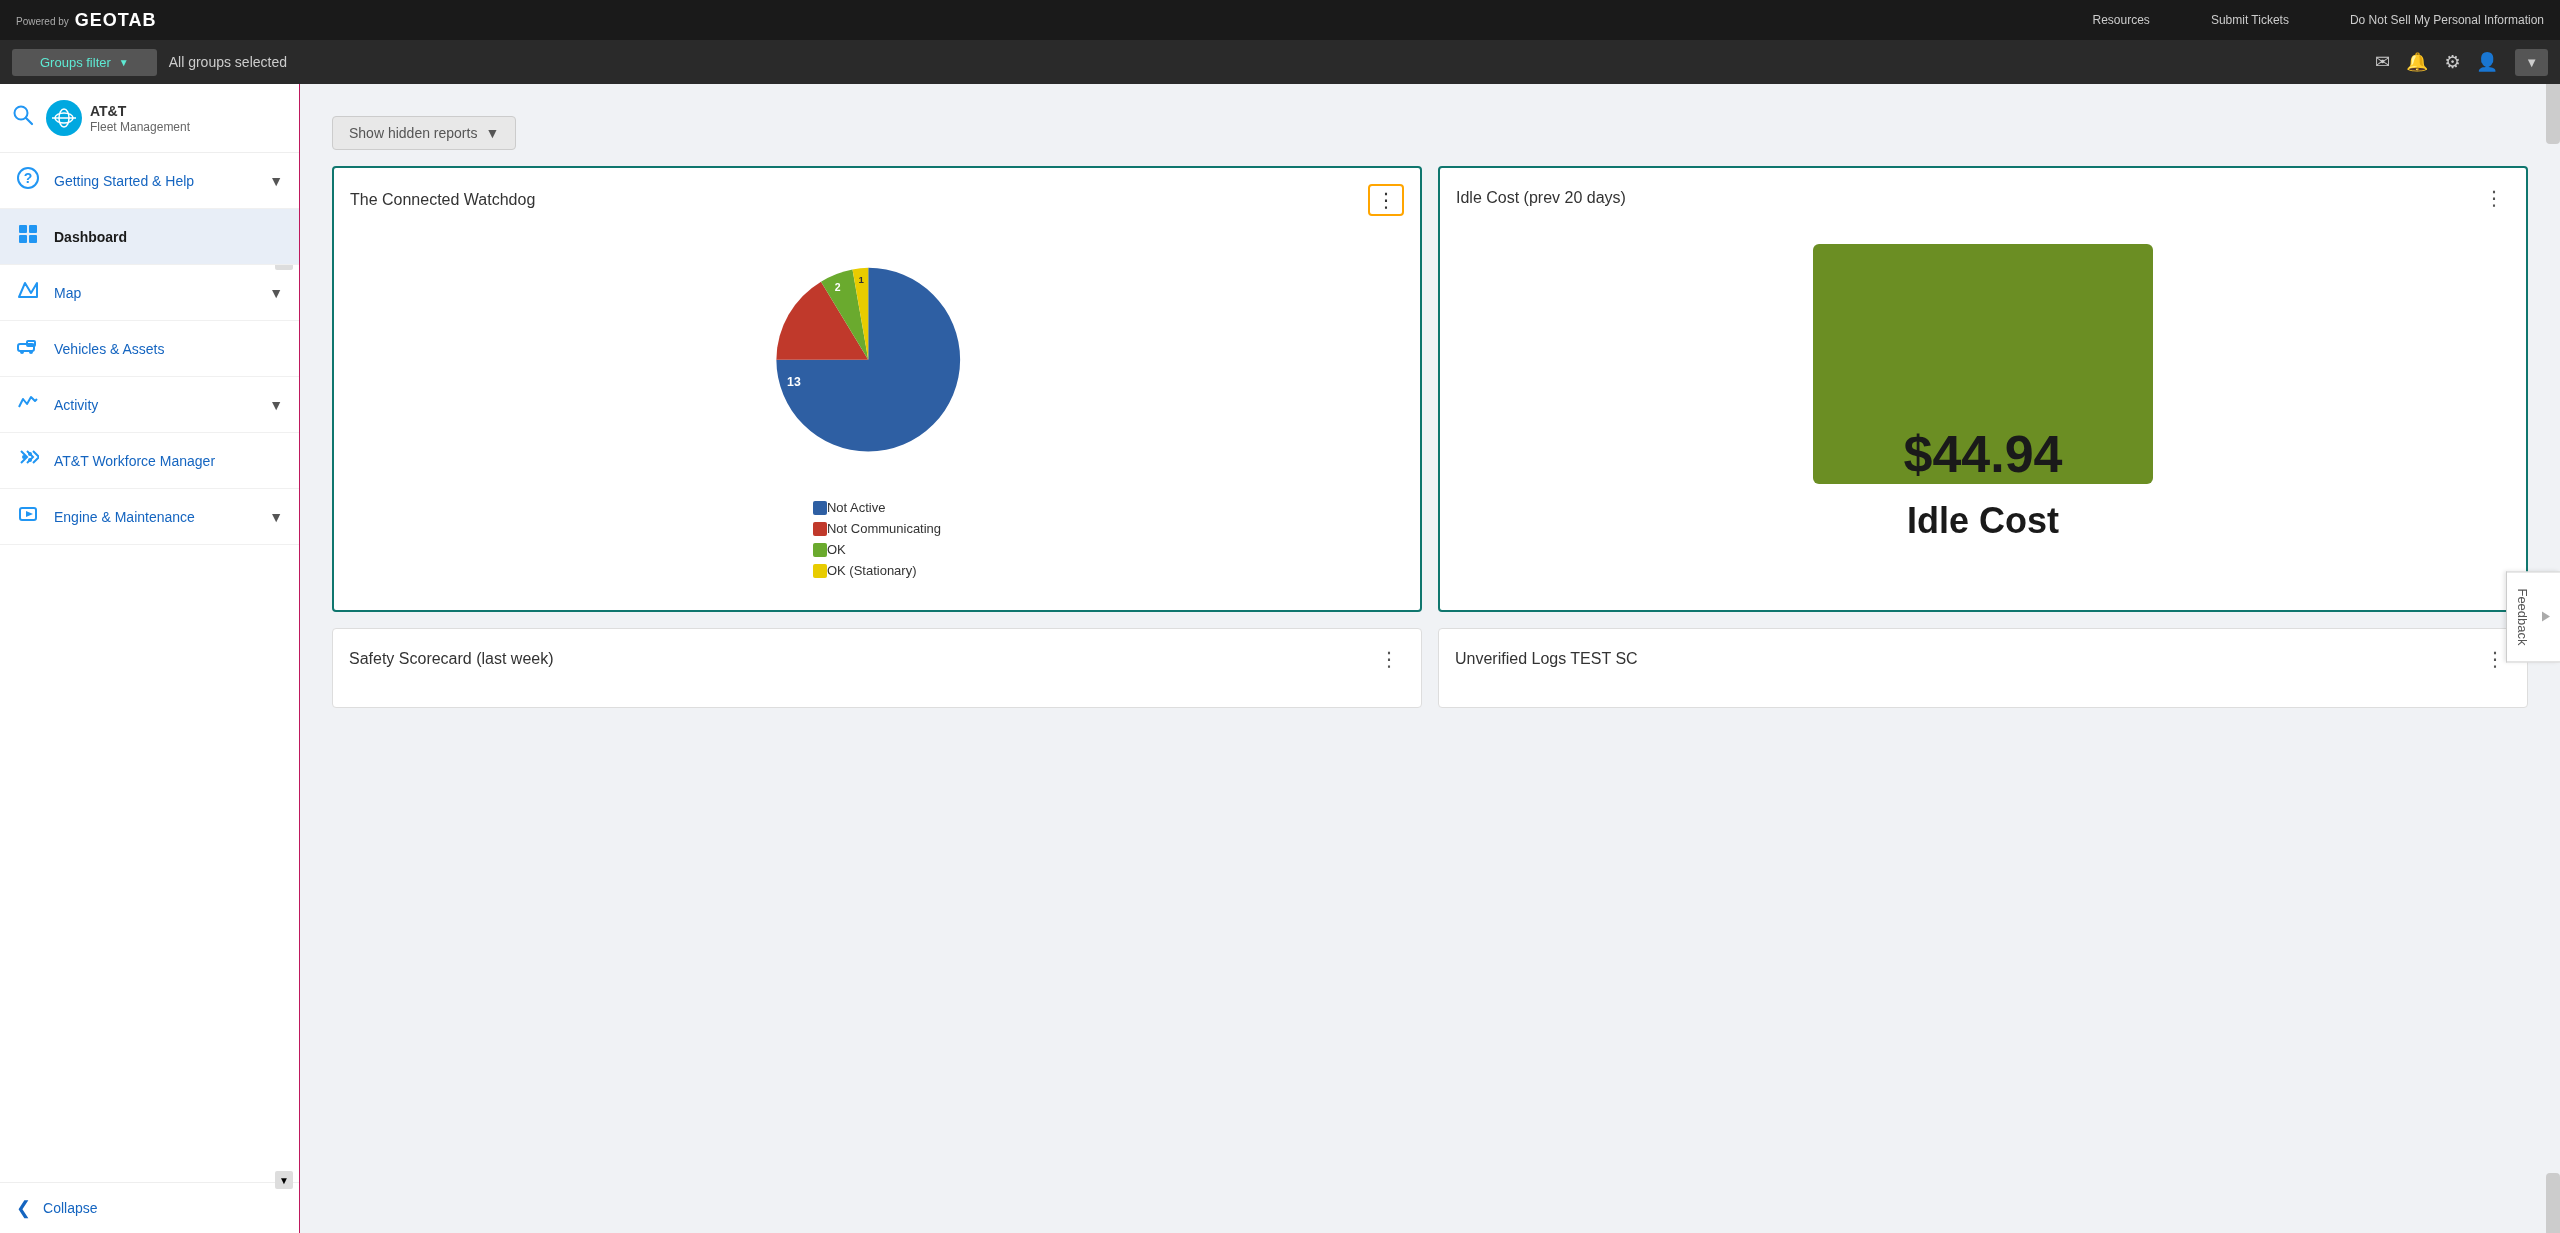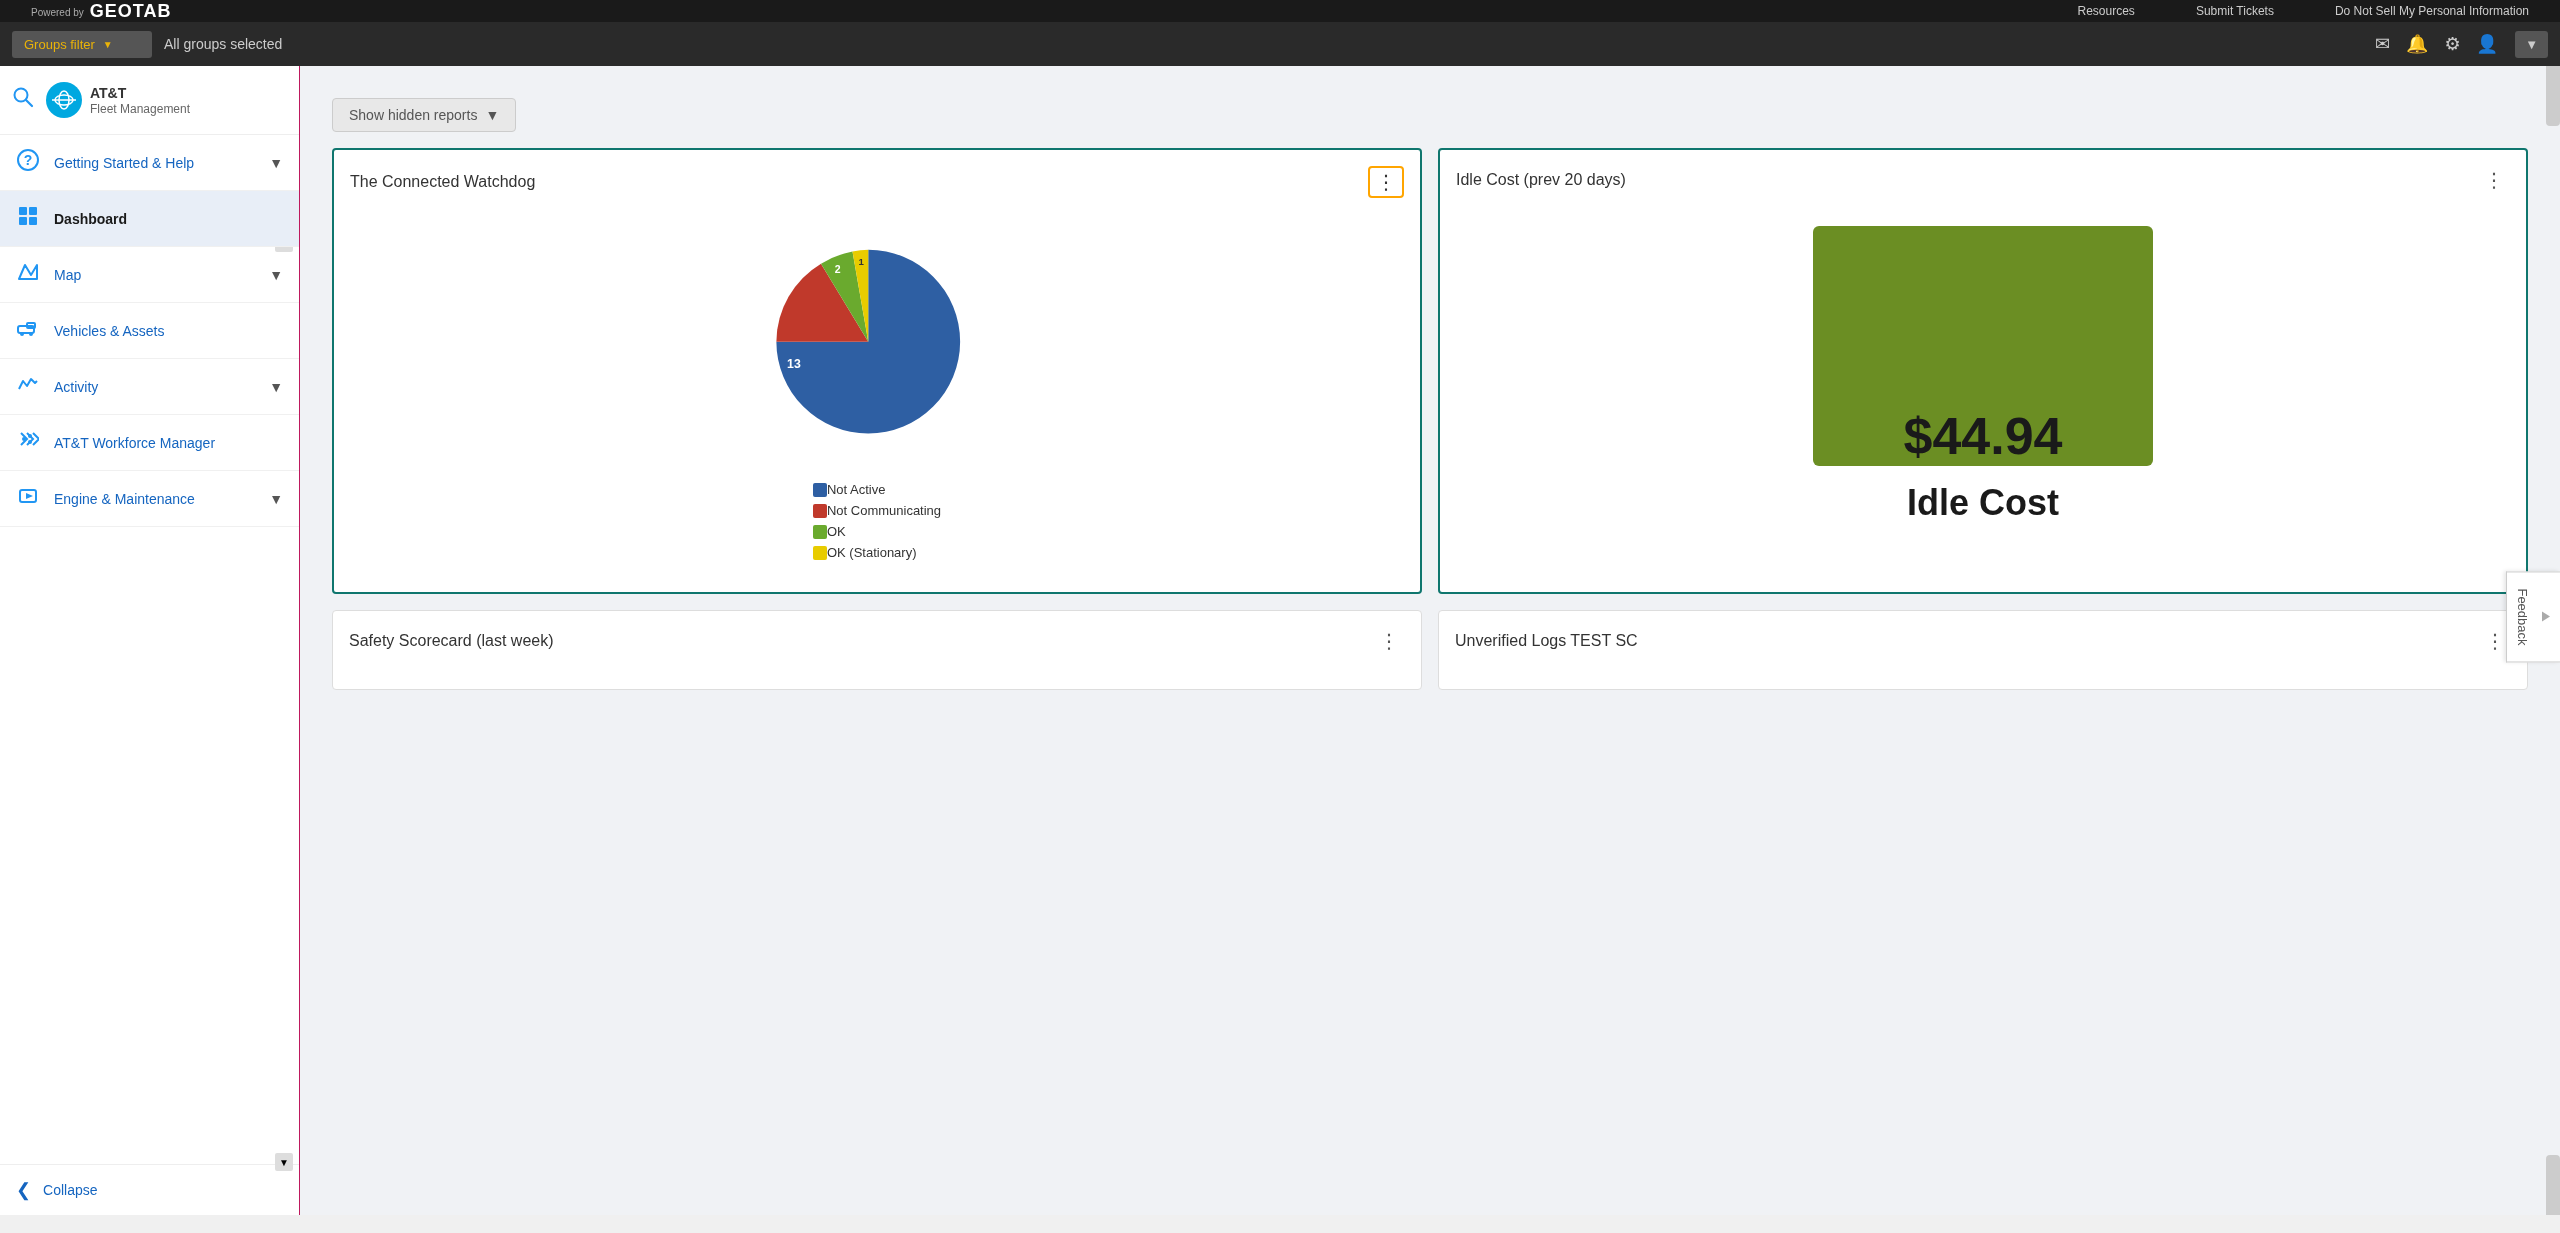--- a/index.html
+++ b/index.html
@@ -1,25 +1,25 @@
 <!DOCTYPE html>
 <html><head>
   <meta charset="utf-8">
   <style>
     * { box-sizing: border-box; margin: 0; padding: 0; }
     body { font-family: 'Segoe UI', Arial, sans-serif; background: #f0f0f0; overflow: hidden; }
 
     
     .top-bar {
       background: #1a1a1a;
-      height: 22px;
+      height: 40px;
       display: flex;
       align-items: center;
       justify-content: space-between;
-      padding: 0 31px;
+      padding: 0 16px;
       color: #fff;
       gap: 16px;
     }
     .top-bar-left { display: flex; align-items: center; gap: 6px; }
     .powered-by { font-size: 10px; color: #aaa; line-height: 1.2; }
     .geotab-logo { font-size: 18px; font-weight: 900; letter-spacing: 1px; color: #fff; }
     .top-bar-right { display: flex; align-items: center; gap: 24px; font-size: 12px; color: #ccc; }
     .top-bar-right span { cursor: pointer; margin-left: 37px; }
 
     
@@ -27,22 +27,22 @@
       background: #2a2a2a;
       height: 44px;
       display: flex;
       align-items: center;
       padding: 0 12px;
       gap: 12px;
     }
     .groups-filter-btn {
       background: #555;
       border: none;
-      color: #eab308;
-      padding: 6px 12px;
+      color: #5eead4;
+      padding: 6px 28px;
       font-size: 13px;
       display: flex;
       align-items: center;
       gap: 8px;
       cursor: pointer;
       border-radius: 3px;
       min-width: 140px;
     }
     .groups-filter-btn .arrow { font-size: 10px; }
     .all-groups-text { color: #ccc; font-size: 14px; flex: 1; }

